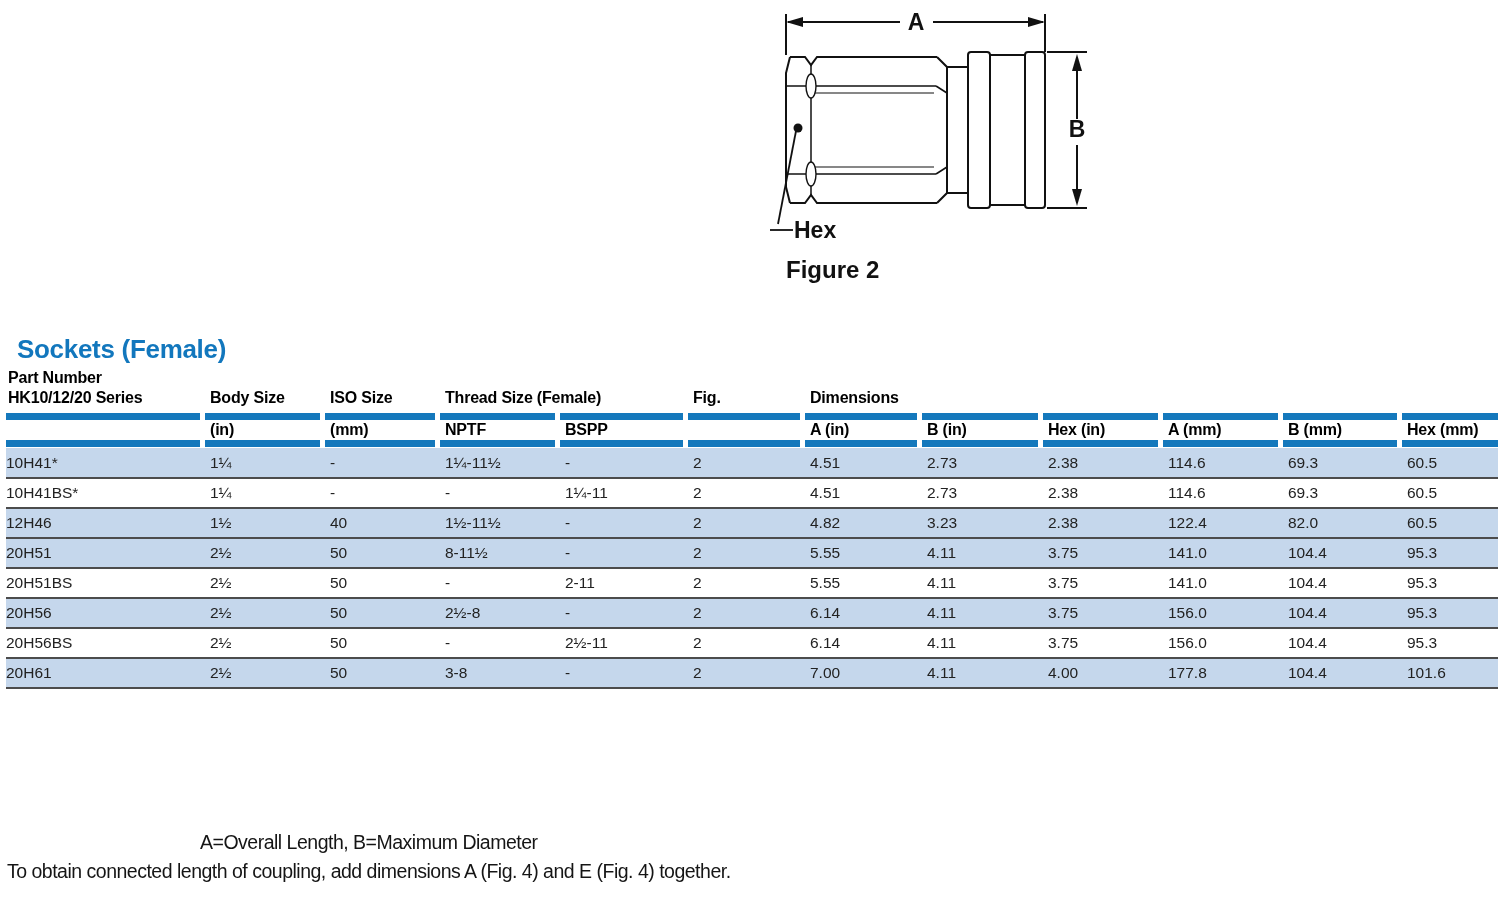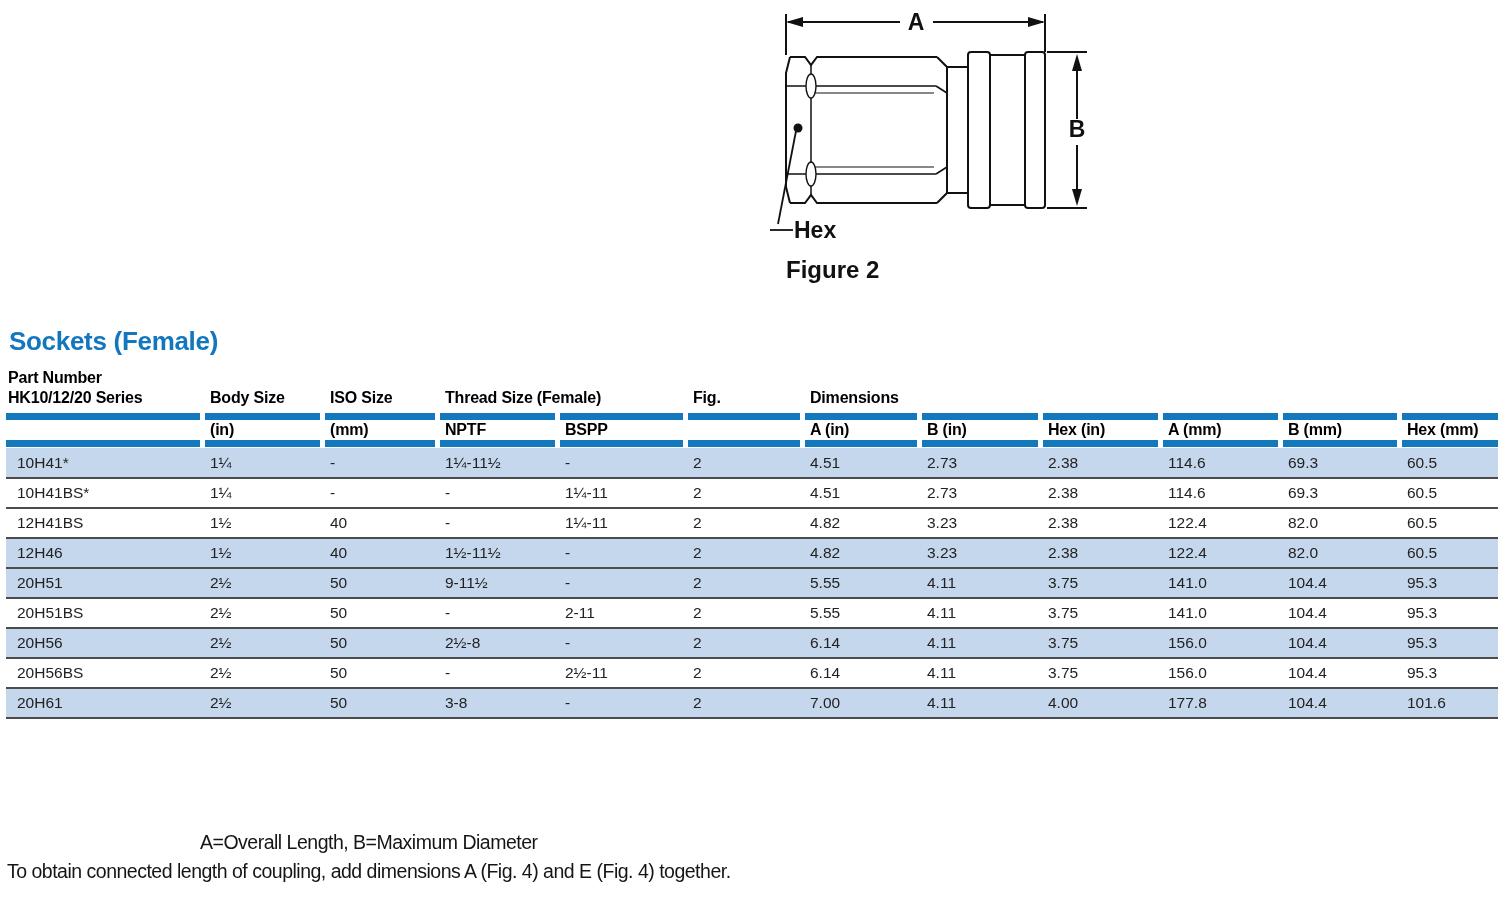--- a/index.html
+++ b/index.html
@@ -15,21 +15,21 @@
     width:1505px;height:917px;position:relative;background:#ffffff;
     font-family:"Liberation Sans", sans-serif;color:var(--ink);
     overflow:hidden;
   }
   
   .figure-wrap{position:absolute;left:760px;top:4px;width:345px;height:292px;}
   .figtext{font-family:"Liberation Sans",sans-serif;font-weight:bold;font-size:23px;fill:#111;}
   .figcaption{font-family:"Liberation Sans",sans-serif;font-weight:bold;font-size:24px;fill:#111;}
   
   .title{
-    position:absolute;left:7px;top:324px;margin:2px;
+    position:absolute;left:7px;top:324px;margin:10px;
     font-size:26px;font-weight:bold;color:var(--accent);letter-spacing:-0.3px;
   }
   
   table.spec{
     position:absolute;left:6px;top:368px;width:1492px;
     border-collapse:collapse;table-layout:fixed;
   }
   table.spec th, table.spec td{margin:0;overflow:hidden;white-space:nowrap;}
   tr.hrow th{
     vertical-align:bottom;text-align:left;color:#000;
@@ -42,21 +42,21 @@
   tr.barrow td:last-child .bar{margin-right:0;}
   tr.subhead td{
     font-weight:bold;font-size:16px;color:#000;height:14px;
     padding:0 0 0 5px;vertical-align:middle;letter-spacing:-0.2px;
   }
   tr.subhead td:first-child{padding-left:2px;}
   tbody td{
     font-size:15.5px;color:#222;height:30px;vertical-align:middle;
     padding:0 0 0 5px;border-bottom:2px solid var(--rule);
   }
-  tbody td:first-child{padding-left:11px;}
+  tbody td:first-child{padding-left:0;}
   tbody tr.stripe{background:var(--stripe);}
   
   .footnotes{position:absolute;left:7px;top:828px;}
   .footnotes div{
     font-size:19.5px;line-height:28.5px;color:#151515;letter-spacing:-0.5px;text-align:center;
   }
 </style>
 </head>
 <body>
 
@@ -261,53 +261,39 @@
         <td>-</td>
         <td>1¼-11</td>
         <td>2</td>
         <td>4.51</td>
         <td>2.73</td>
         <td>2.38</td>
         <td>114.6</td>
         <td>69.3</td>
         <td>60.5</td>
       </tr>
-      <tr>
-        <td>12H41BS</td>
+      <tr class="stripe">
+        <td>12H46</td>
         <td>1½</td>
         <td>40</td>
-        <td>-</td>
-        <td>1¼-11</td>
+        <td>1½-11½</td>
+        <td>-</td>
         <td>2</td>
         <td>4.82</td>
         <td>3.23</td>
         <td>2.38</td>
         <td>122.4</td>
         <td>82.0</td>
         <td>60.5</td>
       </tr>
       <tr class="stripe">
-        <td>12H46</td>
-        <td>1½</td>
-        <td>40</td>
-        <td>1½-11½</td>
-        <td>-</td>
-        <td>2</td>
-        <td>4.82</td>
-        <td>3.23</td>
-        <td>2.38</td>
-        <td>122.4</td>
-        <td>82.0</td>
-        <td>60.5</td>
-      </tr>
-      <tr class="stripe">
         <td>20H51</td>
         <td>2½</td>
         <td>50</td>
-        <td>9-11½</td>
+        <td>8-11½</td>
         <td>-</td>
         <td>2</td>
         <td>5.55</td>
         <td>4.11</td>
         <td>3.75</td>
         <td>141.0</td>
         <td>104.4</td>
         <td>95.3</td>
       </tr>
       <tr>

